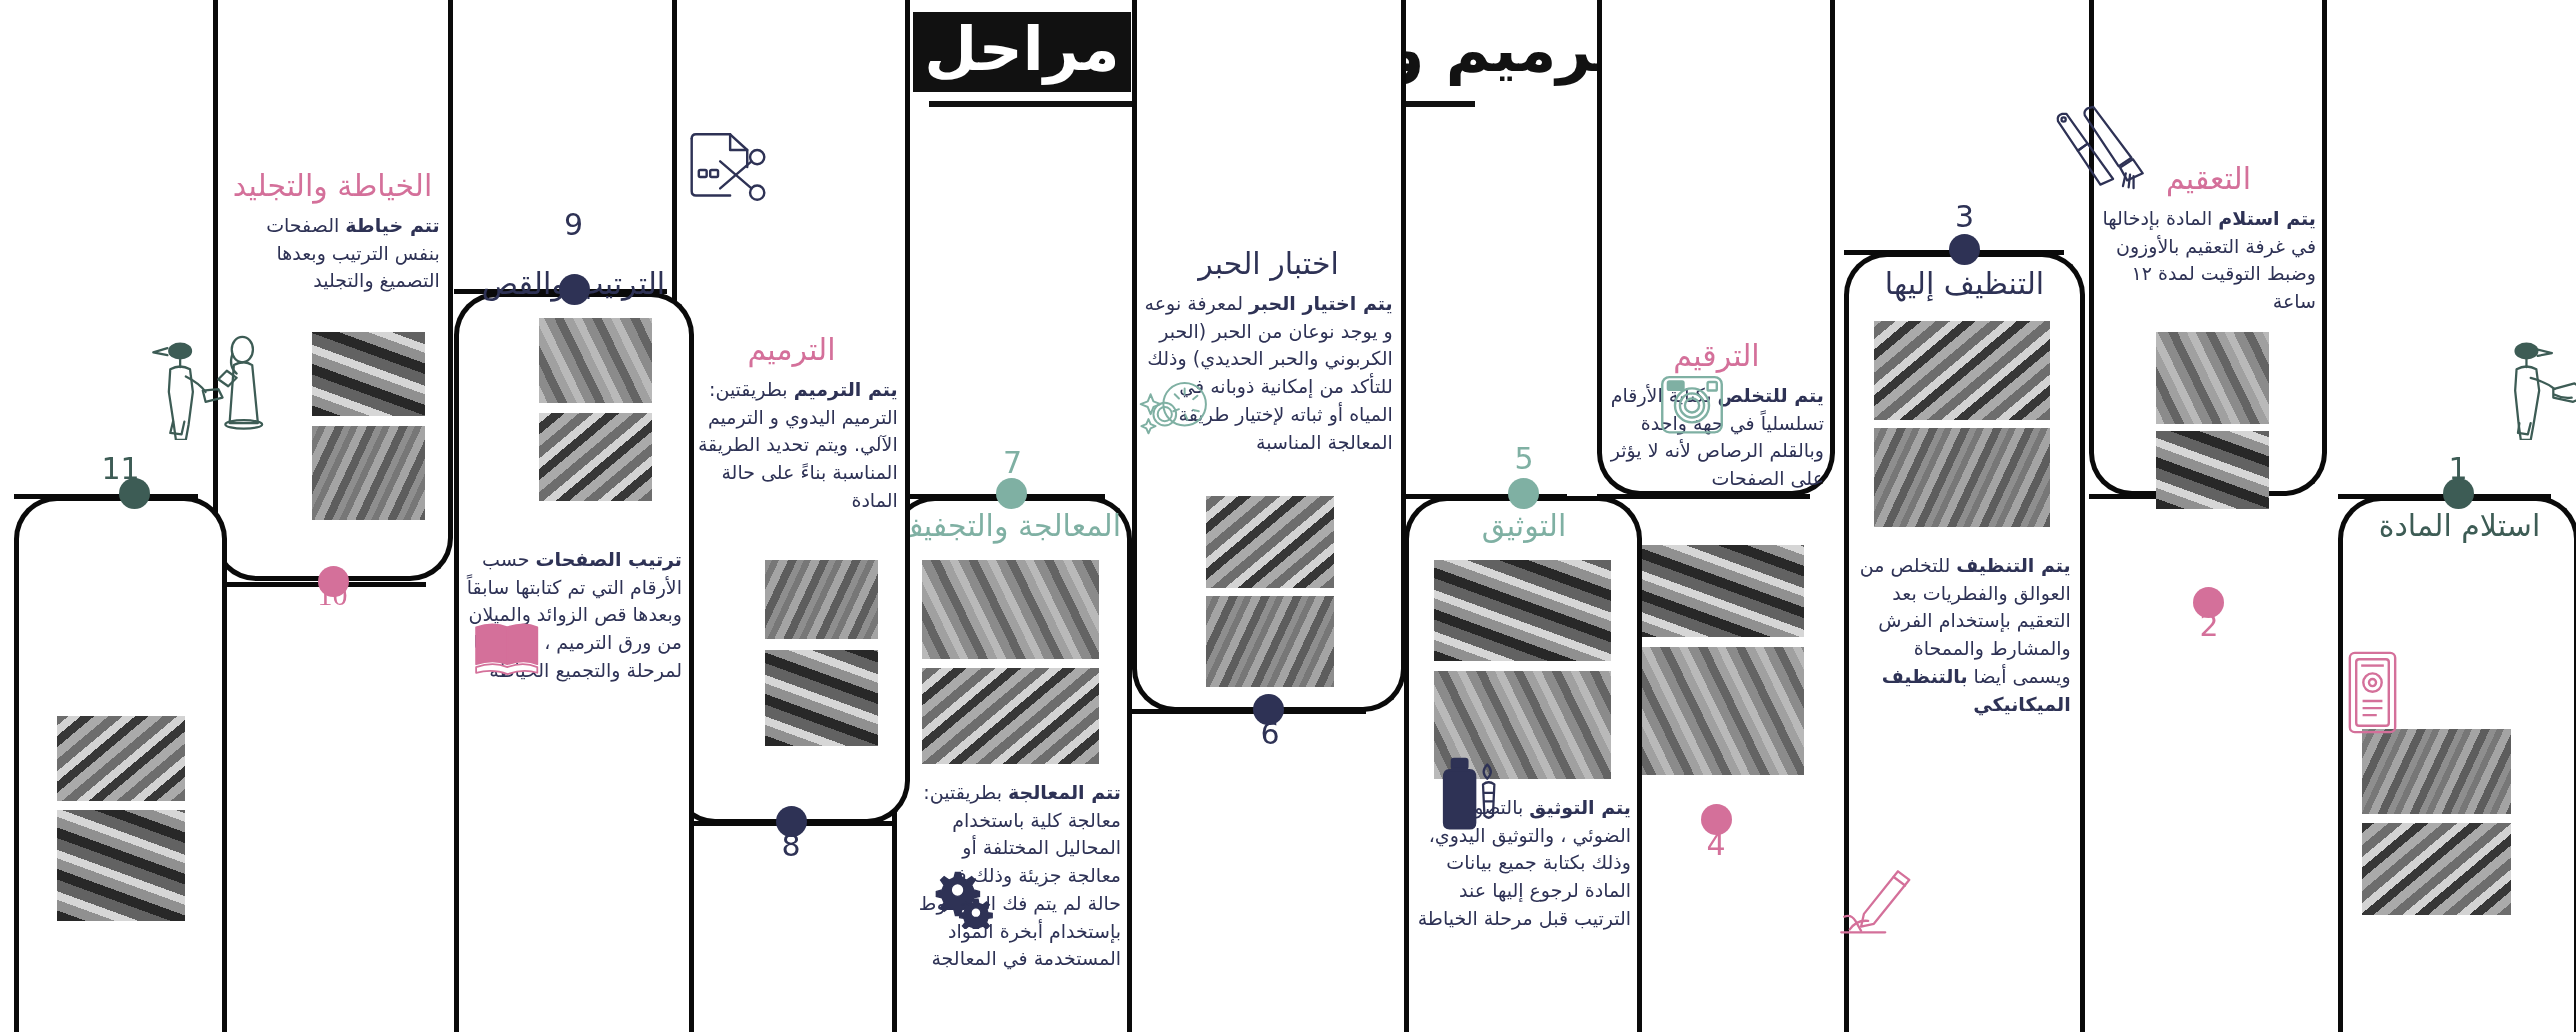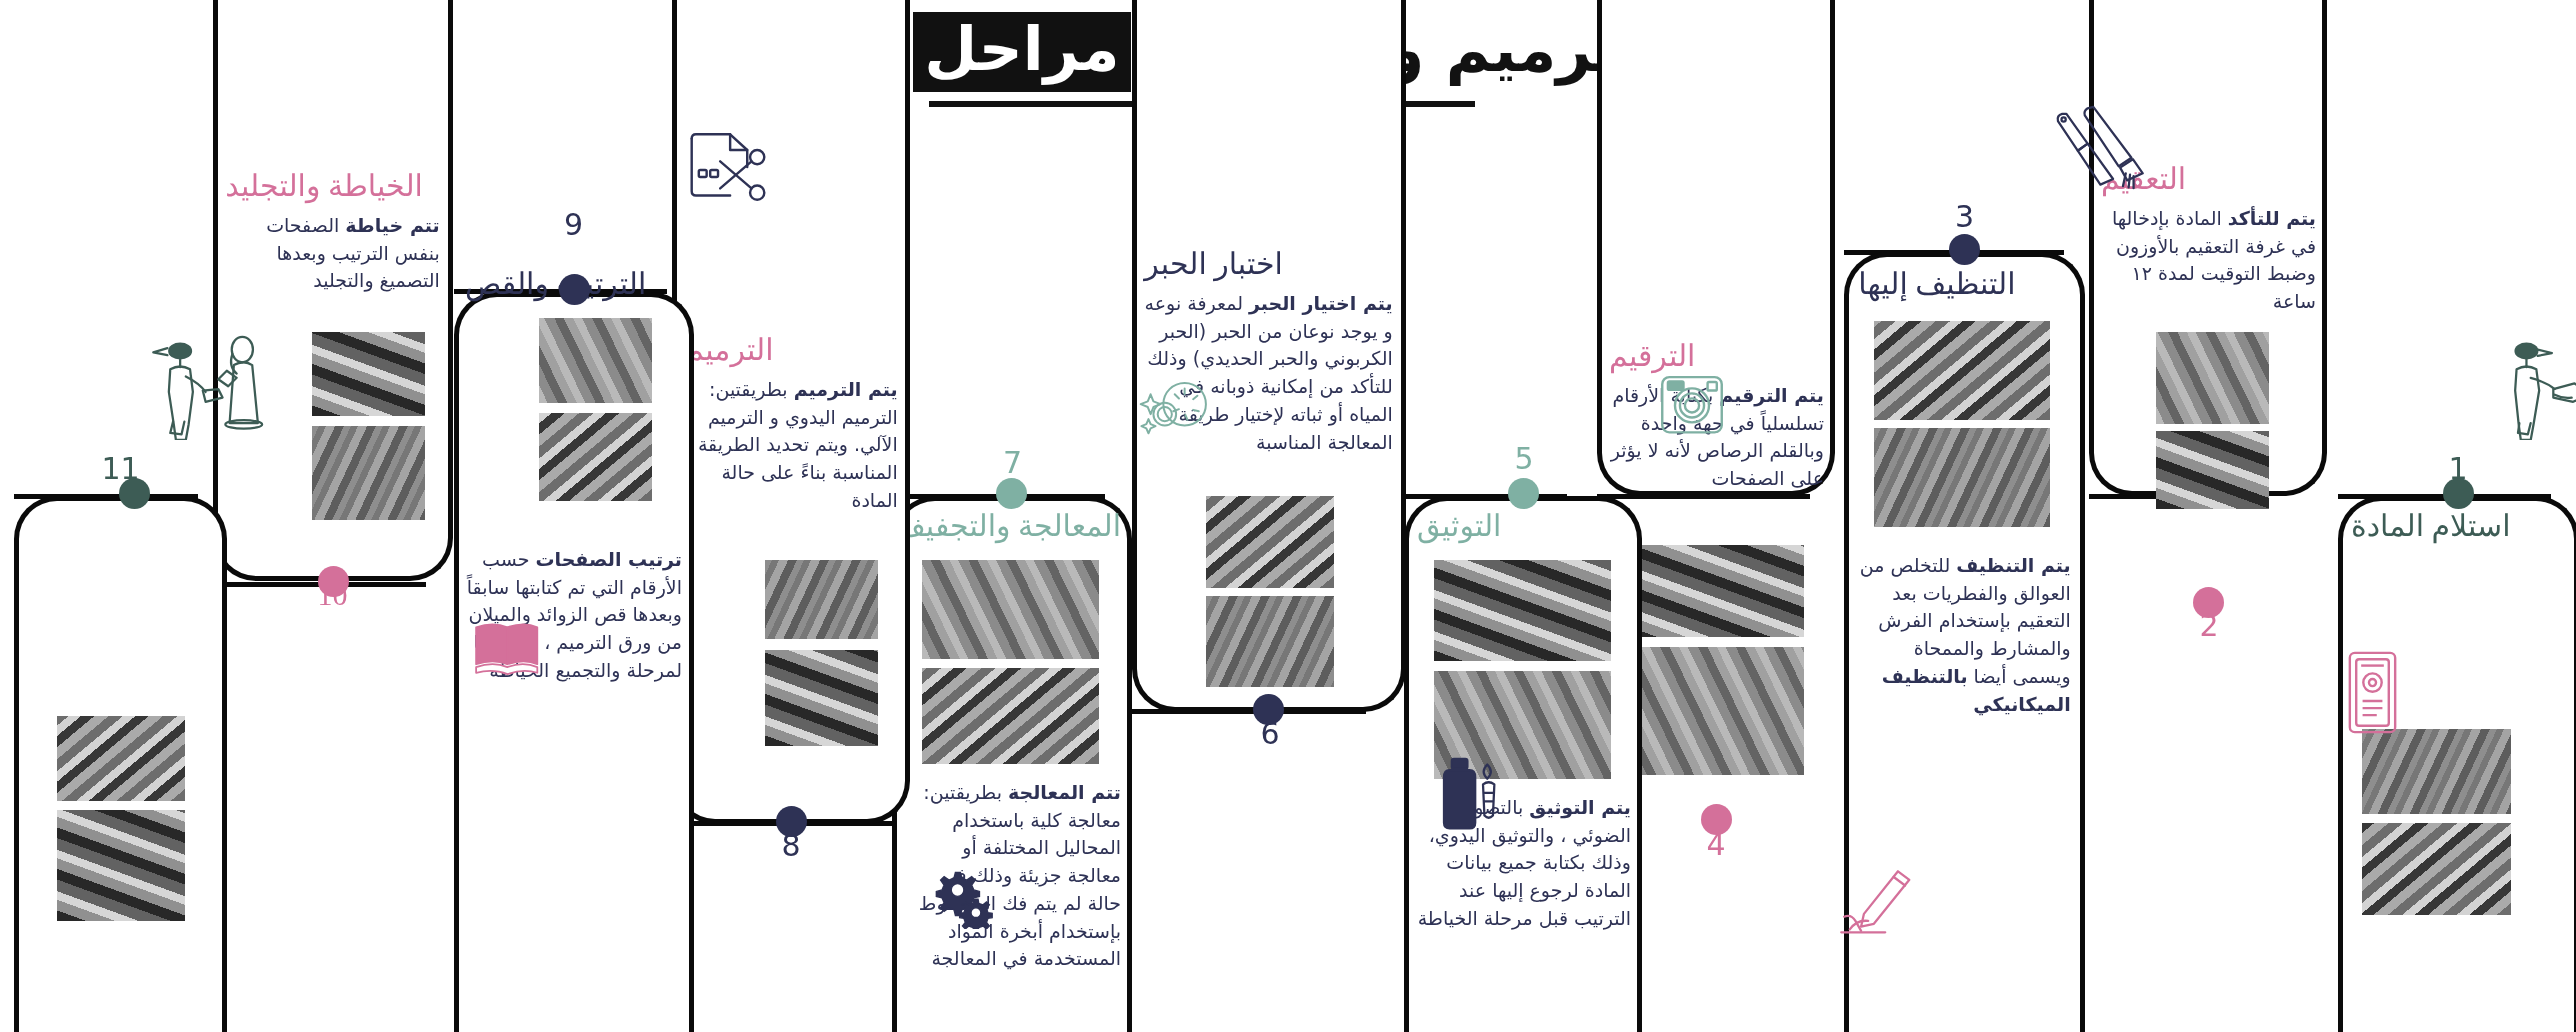--- a/index.html
+++ b/index.html
@@ -17,21 +17,21 @@
   .spine-seg { position: absolute; background: #0a0a0a; }
   .node { position: absolute; width: 31px; height: 31px; border-radius: 50%; z-index: 9; }
 
   
   .card { position: absolute; border: 5px solid #0a0a0a; background: #ffffff; }
   .card.up   { border-radius: 43px 43px 0 0; border-bottom: 0; }
   .card.down { border-radius: 0 0 43px 43px; border-top: 0; }
 
   
   .step { position: absolute; }
-  .step-head { font-size: 30px; font-weight: 500; text-align: left; line-height: 1.15; white-space: nowrap; font-family: Liberation Serif, serif; }
+  .step-head { font-size: 30px; font-weight: 500; text-align: center; line-height: 1.15; white-space: nowrap; }
   .step-body { font-size: 19px; line-height: 1.46; color: #2e3255; text-align: right; }
   .step-body b { font-weight: 700; }
   .step-num { font-size: 30px; text-align: center; font-weight: 400; line-height: 1; }
 
   .c-navy  { color: #2e3255; }
   .c-pink  { color: #d4709a; }
   .c-sage  { color: #7fb0a3; }
   .c-teal  { color: #3d5c55; }
   .n-navy  { background: #2e3255; }
   .n-pink  { background: #d4709a; }
@@ -103,21 +103,21 @@
   <div class="step" style="left:2341px;top:509px;width:237px;padding:0 10px;">
     <div class="step-head c-teal">استلام المادة</div>
   </div>
   <div class="photo" style="left:2362px;top:729px;width:149px;height:85px;"></div>
   <div class="photo v3" style="left:2362px;top:823px;width:149px;height:92px;"></div>
 
   <div class="card down" style="left:2089px;top:-43px;width:238px;height:539px;"></div>
   <div class="node n-pink" style="left:2193px;top:587px;"></div>
   <div class="step" style="left:2091px;top:162px;width:235px;padding:0 10px;">
     <div class="step-head c-pink">التعقيم</div>
-    <div class="step-body" style="margin-top:8.5px;"><b>يتم للتأكد</b> المادة بإدخالها في غرفة التعقيم بالأوزون وضبط التوقيت لمدة ١٢ ساعة</div>
+    <div class="step-body" style="margin-top:8.5px;"><b>يتم استلام</b> المادة بإدخالها في غرفة التعقيم بالأوزون وضبط التوقيت لمدة ١٢ ساعة</div>
   </div>
   <div class="photo v2" style="left:2156px;top:332px;width:113px;height:92px;"></div>
   <div class="photo v4" style="left:2156px;top:431px;width:113px;height:78px;"></div>
   <div class="step" style="left:2092px;top:611px;width:234px;">
     <div class="step-num c-pink">2</div>
     <div class="icon" style="position:relative;left:82px;top:8.5px;width:71px;height:85px;">
       <svg viewBox="0 0 100 120">
         <g fill="none" stroke="#d4709a" stroke-width="3.4" stroke-linejoin="round">
           <rect x="18" y="4" width="64" height="112" rx="7"></rect>
           <rect x="27" y="13" width="46" height="94" rx="4"></rect>
@@ -153,21 +153,21 @@
   <div class="photo v3" style="left:1874px;top:321px;width:176px;height:99px;"></div>
   <div class="photo" style="left:1874px;top:428px;width:176px;height:99px;"></div>
   <div class="step" style="left:1847px;top:552px;width:235px;padding:0 11.3px;">
     <div class="step-body"><b>يتم التنظيف</b> للتخلص من العوالق والفطريات بعد التعقيم  بإستخدام الفرش والمشارط والممحاة ويسمى أيضا <b>بالتنظيف الميكانيكي</b></div>
   </div>
 
   <div class="card down" style="left:1597px;top:-43px;width:238px;height:539px;"></div>
   <div class="node n-pink" style="left:1701px;top:804px;"></div>
   <div class="step" style="left:1599px;top:339px;width:235px;padding:0 10px;">
     <div class="step-head c-pink">الترقيم</div>
-    <div class="step-body" style="margin-top:8.5px;"><b>يتم الترقيم</b> بكتابة الأرقام تسلسلياً في جهة واحدة وبالقلم الرصاص  لأنه لا يؤثر على الصفحات</div>
+    <div class="step-body" style="margin-top:8.5px;"><b>يتم للتخلص</b> بكتابة الأرقام تسلسلياً في جهة واحدة وبالقلم الرصاص  لأنه لا يؤثر على الصفحات</div>
   </div>
   <div class="photo v4" style="left:1628px;top:545px;width:176px;height:92px;"></div>
   <div class="photo v2" style="left:1628px;top:647px;width:176px;height:128px;"></div>
   <div class="step" style="left:1599px;top:830px;width:234px;">
     <div class="step-num c-pink">4</div>
     <div class="icon" style="position:relative;left:82px;top:7px;width:78px;height:71px;">
       <svg viewBox="0 0 110 100">
         <g fill="none" stroke="#d4709a" stroke-width="3.2" stroke-linejoin="round" stroke-linecap="round">
           <path d="M86 6 l16 12 -50 62 -18 4 4 -18z"></path>
           <path d="M80 14 l16 12"></path>

